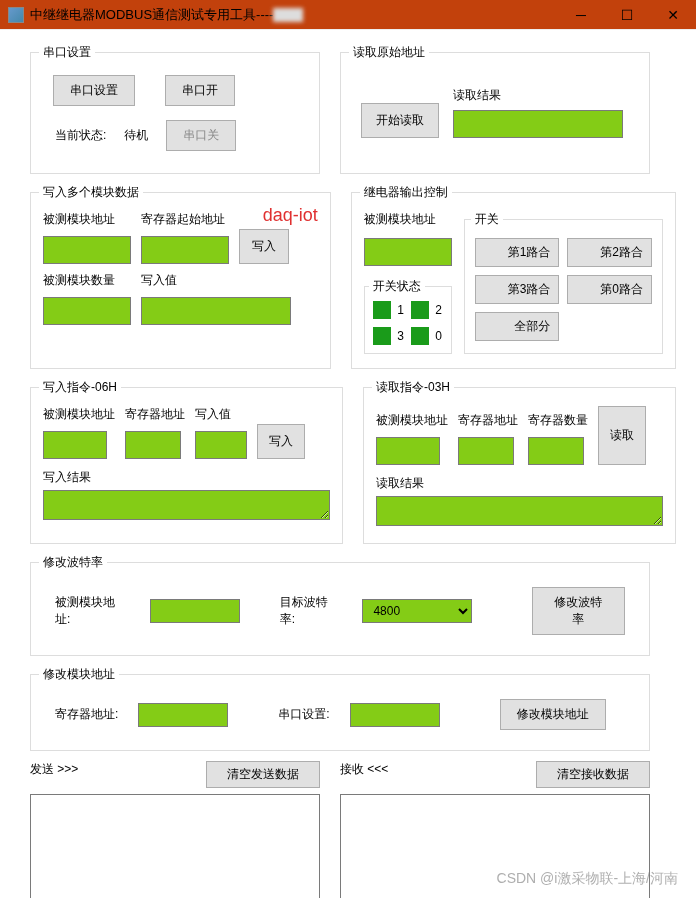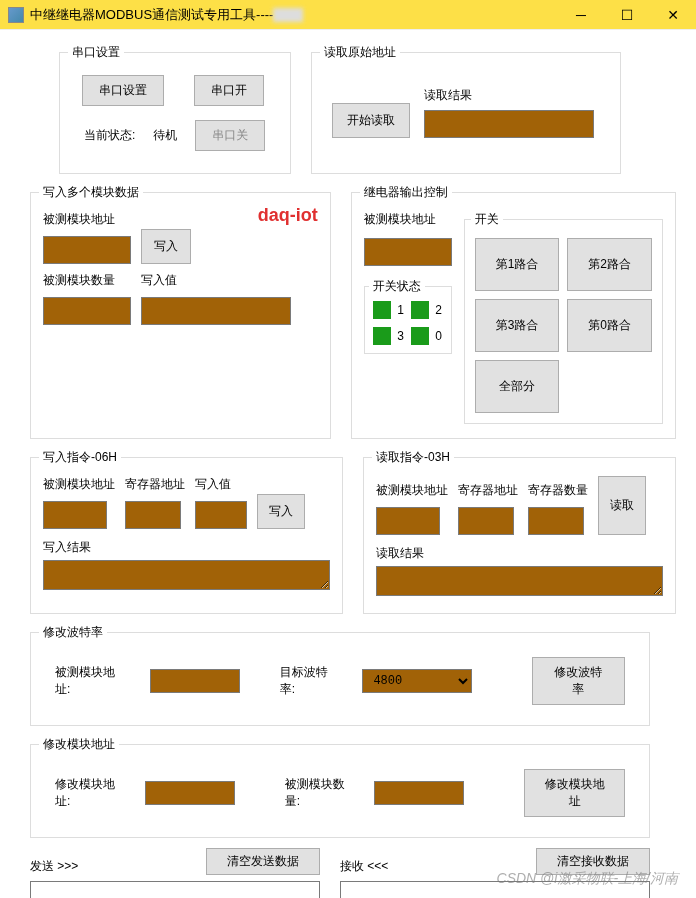--- a/index.html
+++ b/index.html
@@ -9,21 +9,21 @@
       background: #fff;
       width: 696px;
       height: 898px;
       overflow: hidden;
     }
     .titlebar {
       height: 30px;
       display: flex;
       align-items: center;
       padding-left: 8px;
-      background: #fde047;
+      background: #c2410c;
       border-bottom: 1px solid #eee;
     }
     .title-icon {
       width: 16px;
       height: 16px;
       background: linear-gradient(135deg, #69c, #48a);
       margin-right: 6px;
       border: 1px solid #888;
     }
     .titlebar-text { flex: 1; font-size: 13px; color: #000; }
@@ -66,83 +66,82 @@
       font-size: 12px;
       font-family: inherit;
       cursor: pointer;
       min-width: 70px;
     }
     .btn:disabled { color: #888; background: #e1e1e1; }
     .input-text {
       border: 1px solid #7a7a7a;
       padding: 4px 6px;
       font-size: 12px;
-      font-family: Liberation Mono, monospace;
-      background: #a16207;
+      font-family: Liberation Sans, sans-serif;
+      background: #84cc16;
     }
     .lbl { font-size: 12px; display: block; margin-bottom: 4px; }
     .inline-label { font-size: 12px; }
     
-    .fs-serial { width: 232px; height: 130px; margin-left: 29px; }
+    .fs-serial { width: 290px; height: 130px; }
     .fs-serial .r1 { display: flex; gap: 30px; padding-left: 10px; margin-top: 4px; margin-bottom: 14px; }
     .fs-serial .r2 { display: flex; gap: 18px; align-items: center; padding-left: 12px; }
     
     .fs-rawaddr { width: 310px; height: 130px; }
     .fs-rawaddr .inner { display: flex; gap: 14px; align-items: flex-end; padding-top: 16px; padding-left: 8px; }
     .fs-rawaddr .result-col { flex: 1; }
     .fs-rawaddr .result-col .lbl { margin-bottom: 6px; }
     
     .fs-multi { width: 316px; }
     .fs-multi .grid { padding-left: 0; }
     .fs-multi .gr { display: flex; gap: 10px; align-items: flex-end; margin-bottom: 8px; }
     .fs-multi .col { display: flex; flex-direction: column; gap: 4px; }
     .watermark {
       position: absolute;
       top: 4px;
       right: 12px;
       color: #e03030;
       font-size: 18px;
-      font-weight: 700;
+      font-weight: 400;
     }
     
     .fs-relay { width: 342px; }
     .fs-relay .top-part { display: flex; gap: 12px; }
     .fs-relay .left-col { display: flex; flex-direction: column; gap: 6px; }
     .fs-switchstatus { border: 1px solid #ddd; padding: 6px 8px 8px 8px; margin-top: 6px; }
     .fs-switchstatus legend { font-size: 12px; }
     .sw-grid { display: grid; grid-template-columns: auto auto auto auto; gap: 8px 6px; align-items: center; }
     .sw-box { width: 18px; height: 18px; background: #1a9b1a; }
     .fs-switch { border: 1px solid #ddd; padding: 10px 10px; }
     .fs-switch legend { font-size: 12px; }
     .sw-btns { display: grid; grid-template-columns: 1fr 1fr; gap: 8px 8px; }
-    .sw-btns .btn { min-width: 60px; padding: 17px 8px; }
+    .sw-btns .btn { min-width: 60px; padding: 5px 8px; text-align: right; }
     
     .fs-06h, .fs-03h { flex: 1; }
     .cmd-row { display: flex; gap: 10px; align-items: flex-end; }
     .cmd-col { display: flex; flex-direction: column; gap: 4px; }
     .result-block { margin-top: 10px; }
     .result-block textarea { width: 100%; height: 30px; }
     
     .fs-baud, .fs-addr { width: 620px; }
     .baud-row, .addr-row { display: flex; gap: 20px; align-items: center; padding: 6px 12px; }
     select.input-text { padding: 3px 6px; width: 110px; }
     
     .tx-row { display: flex; gap: 20px; }
     .tx-col { flex: 1; }
-    .tx-header { display: flex; justify-content: space-between; align-items: flex-end; margin-bottom: 6px; }
+    .tx-header { display: flex; justify-content: space-between; align-items: flex-start; margin-bottom: 6px; }
     .tx-header .btn { padding: 4px 20px; min-width: auto; }
     .tx-area { width: 100%; height: 140px; border: 1px solid #7a7a7a; resize: none; font-family: inherit; font-size: 12px; padding: 4px; }
     .rx-area { width: 100%; height: 212px; border: 1px solid #7a7a7a; resize: none; font-family: inherit; font-size: 12px; padding: 4px; }
     .footer-wm {
       position: fixed;
       right: 18px;
       bottom: 10px;
       font-size: 14px;
       color: rgba(120,120,120,0.6);
-      font-style: italic;
     }
   </style>
 </head>
 <body>
 
 <div class="titlebar">
   <div class="title-icon"></div>
   <div class="titlebar-text">
     <span>中继继电器MODBUS通信测试专用工具----</span><span class="title-blur"></span>
   </div>
@@ -182,20 +181,24 @@
   </div>
 
   <div class="row">
     <fieldset class="fs-multi">
       <legend>写入多个模块数据</legend>
       <span class="watermark">daq-iot</span>
       <div class="grid">
         <div class="gr">
           <div class="col">
             <span class="lbl">被测模块地址</span>
+            <input class="input-text" style="width: 88px; height: 28px;" value="">
+          </div>
+          <div class="col">
+            <span class="lbl">寄存器起始地址</span>
             <input class="input-text" style="width: 88px; height: 28px;" value="">
           </div>
           <button class="btn" style="min-width:50px;padding:8px 12px">写入</button>
         </div>
         <div class="gr">
           <div class="col">
             <span class="lbl">被测模块数量</span>
             <input class="input-text" style="width: 88px; height: 28px;" value="">
           </div>
           <div class="col">
@@ -297,23 +300,23 @@
       <select class="input-text">
         <option>4800</option>
       </select>
       <button class="btn" style="margin-left:40px">修改波特率</button>
     </div>
   </fieldset>
 
   <fieldset class="fs-addr" style="margin-bottom:10px">
     <legend>修改模块地址</legend>
     <div class="addr-row">
-      <span class="inline-label">修改模块地址:</span>
+      <span class="inline-label">寄存器地址:</span>
       <input class="input-text" style="width: 90px; height: 24px;" value="">
-      <span class="inline-label" style="margin-left:30px">被测模块数量:</span>
+      <span class="inline-label" style="margin-left:30px">串口设置:</span>
       <input class="input-text" style="width: 90px; height: 24px;" value="">
       <button class="btn" style="margin-left:40px">修改模块地址</button>
     </div>
   </fieldset>
 
   <div class="tx-row">
     <div class="tx-col" style="flex:0 0 290px">
       <div class="tx-header">
         <span class="inline-label">发送 &gt;&gt;&gt;</span>
         <button class="btn">清空发送数据</button>

